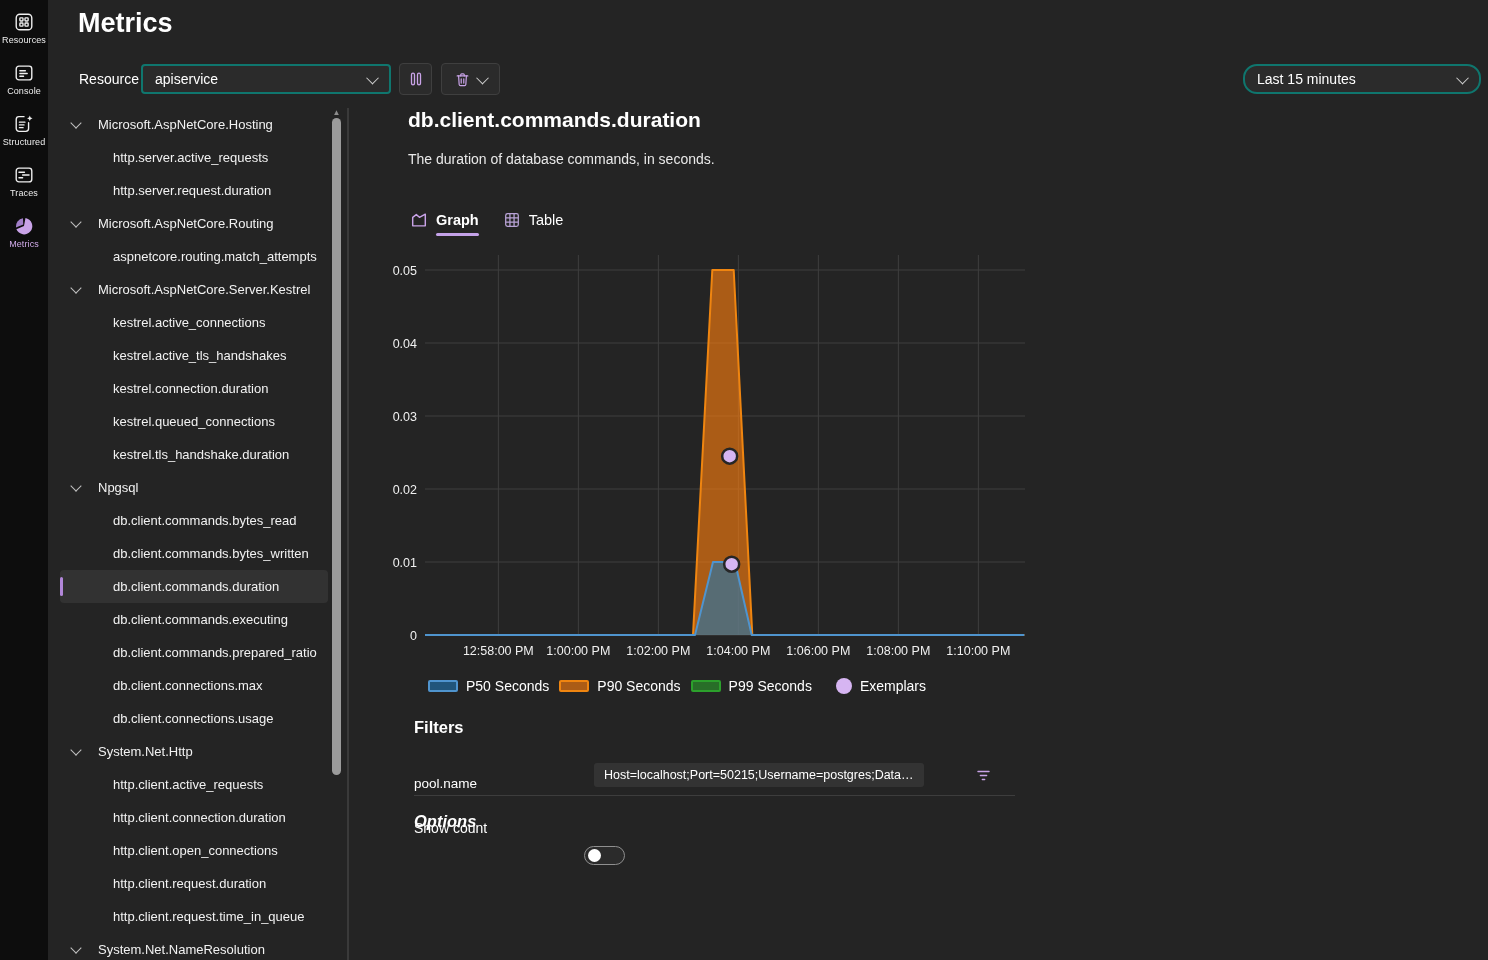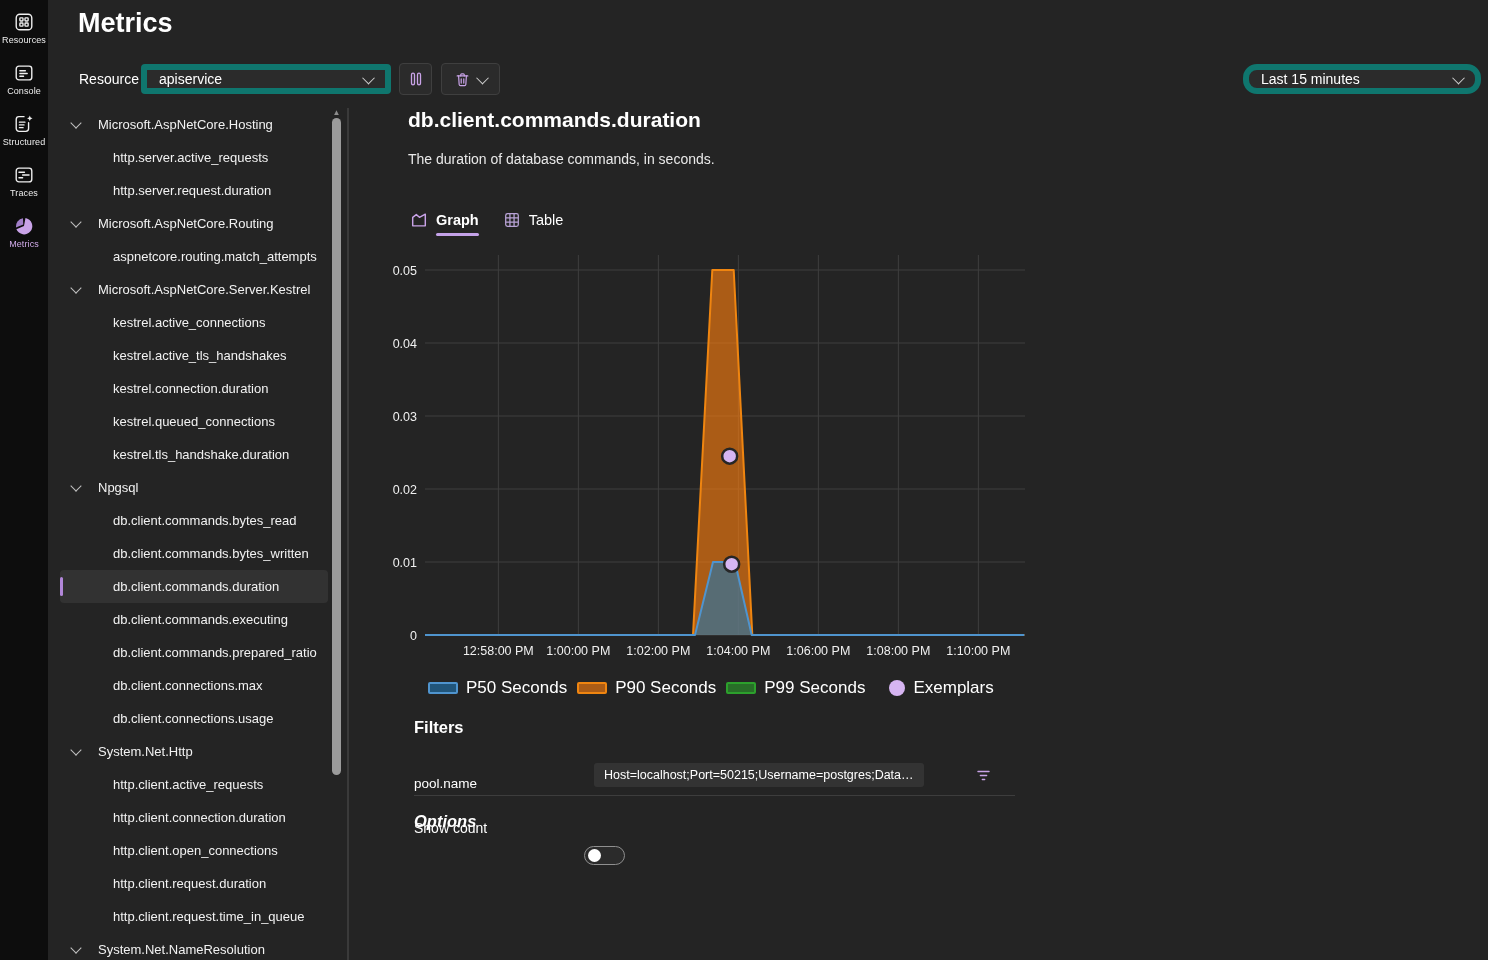--- a/index.html
+++ b/index.html
@@ -8,21 +8,21 @@
   
   .rail{position:absolute;left:0;top:0;width:48px;height:960px;background:#0d0d0d;
         display:flex;flex-direction:column;align-items:center;padding-top:6px;gap:7px;box-sizing:border-box;}
   .rail-item{width:52px;height:44px;display:flex;flex-direction:column;align-items:center;justify-content:center;gap:2px;cursor:pointer;}
   .rail-item svg{width:22px;height:22px;}
   .rail-label{font-size:9px;color:#ececec;letter-spacing:.1px;}
   .rail-item.active .rail-label{color:#cfaae8;}
   
   h1{position:absolute;left:78px;top:8px;font-size:27px;font-weight:700;margin:0;}
   .resource-label{position:absolute;left:79px;top:71px;font-size:14px;}
-  .select{position:absolute;background:#2b2b2b;border:6px solid #0f766e;border-radius:4px;
+  .select{position:absolute;background:#2b2b2b;border:2px solid #0f766e;border-radius:4px;
           display:flex;align-items:center;font-size:14px;cursor:pointer;box-sizing:border-box;}
   .resource-select{left:141px;top:64px;width:250px;height:30px;padding:0 12px;}
   .time-select{left:1243px;top:64px;width:238px;height:30px;padding:0 12px;border-radius:14px;}
   .select .val{flex:1;white-space:nowrap;overflow:hidden;}
   .chev{width:8px;height:8px;border-right:1.6px solid #cfcfcf;border-bottom:1.6px solid #cfcfcf;
         transform:rotate(45deg) translate(-1px,-1px);display:inline-block;flex:none;}
   .icon-btn{position:absolute;background:#2b2b2b;border:1px solid #3f3f3f;border-radius:4px;
             display:flex;align-items:center;justify-content:center;cursor:pointer;padding:0;}
   .pause-btn{left:399px;top:63px;width:33px;height:32px;}
   .trash-btn{left:441px;top:63px;width:59px;height:32px;gap:7px;}
@@ -45,21 +45,21 @@
   
   .metric-title{position:absolute;left:408px;top:108px;font-size:21px;font-weight:700;margin:0;}
   .metric-desc{position:absolute;left:408px;top:151px;font-size:14px;color:#e9e9e9;margin:0;}
   .tabs{position:absolute;left:410px;top:211px;display:flex;gap:24px;}
   .tab{display:flex;align-items:center;gap:8px;font-size:14.5px;cursor:pointer;padding-bottom:9px;}
   .tab-label{position:relative;font-weight:700;}
   .tab:not(.active) .tab-label{font-weight:400;}
   .tab.active .tab-label::after{content:'';position:absolute;left:0;right:0;bottom:-8px;height:3px;
       background:#c4a2e8;border-radius:2px;}
   .chart-svg{position:absolute;left:390px;top:252px;}
-  .legend{position:absolute;left:428px;top:678px;display:flex;align-items:center;gap:10px;font-size:17px;}
+  .legend{position:absolute;left:428px;top:678px;display:flex;align-items:center;gap:10px;font-size:14px;}
   .legend-item{display:flex;align-items:center;gap:8px;}
   .legend-swatch{width:26px;height:8px;border-radius:2px;border:2px solid;}
   .legend-dot{width:16px;height:16px;border-radius:50%;margin-left:14px;}
   .section-heading{position:absolute;font-size:16.5px;font-weight:700;margin:0;}
   .filter-row{position:absolute;left:414px;top:760px;width:601px;height:30px;display:flex;align-items:center;}
   .filter-name{width:180px;font-size:13.5px;margin-top:16px;}
   .filter-chip{background:#333333;border-radius:3px;padding:5px 10px;font-size:12.5px;max-width:310px;
                white-space:nowrap;overflow:hidden;text-overflow:ellipsis;cursor:pointer;}
   .filter-icon{margin-left:auto;margin-right:22px;cursor:pointer;display:flex;}
   .filter-divider{position:absolute;left:414px;top:795px;width:601px;height:1px;background:#3d3d3d;}

